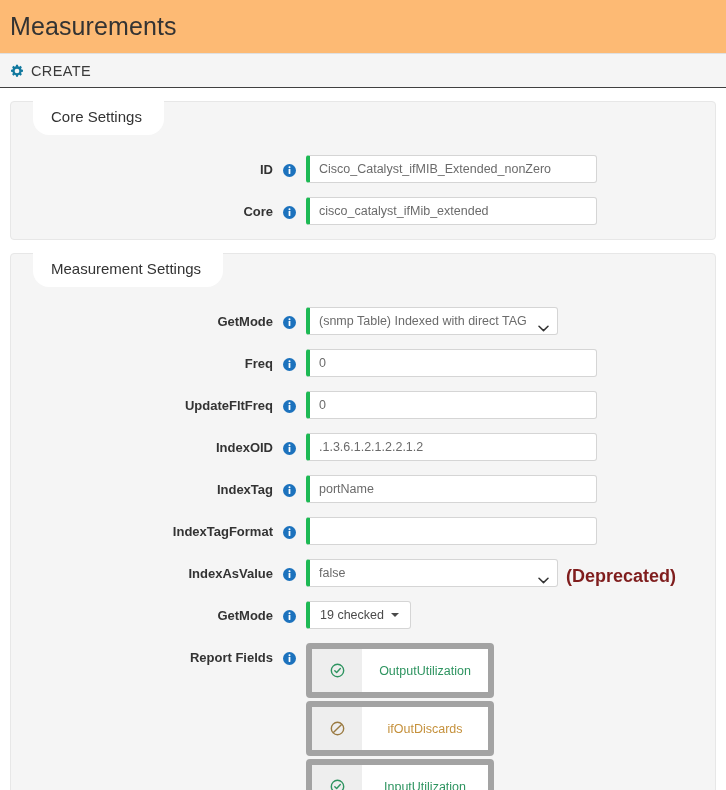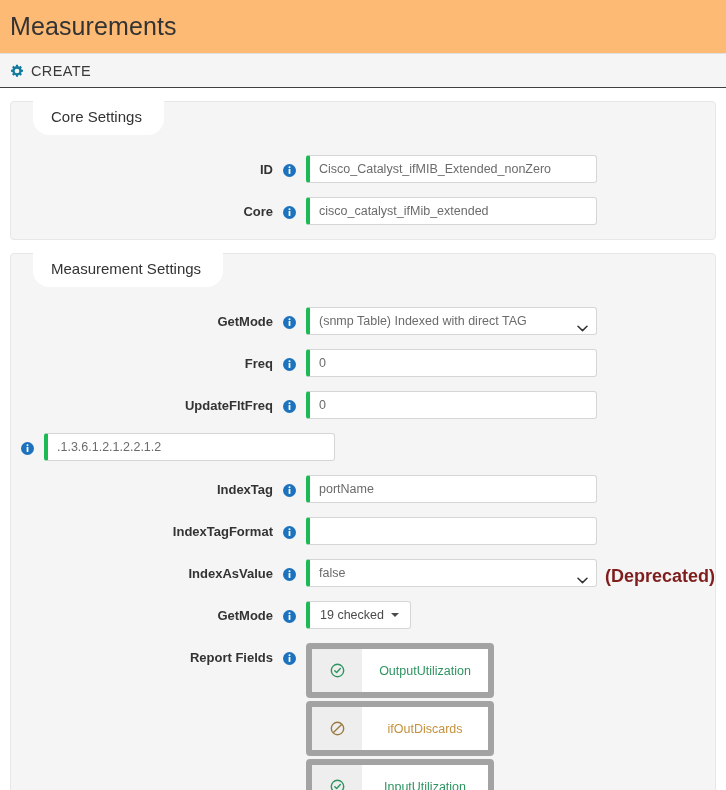--- a/index.html
+++ b/index.html
@@ -157,21 +157,21 @@
     background: #ffffff;
     font-family: "Liberation Sans", sans-serif;
     font-size: 12.5px;
     color: #6b6b6b;
     padding: 0 24px 0 9px;
     outline: none;
     -webkit-appearance: none;
     -moz-appearance: none;
     appearance: none;
   }
-  .select-wrap { position: relative; width: 291px; }
+  .select-wrap { position: relative; width: 252px; }
   .select-caret {
     position: absolute;
     right: 9px;
     top: 11px;
     pointer-events: none;
     width: 11px;
     height: 7px;
   }
   .suffix-note {
     font-size: 18px;
@@ -361,20 +361,21 @@
           </span>
         </div>
         <div class="control-col">
           <div class="field">
             <input class="field-input" type="text" value="0" style="">
           </div>
         </div>
       </div>
 
       <div class="form-row">
+        <div class="form-label">IndexOID</div>
         <div class="info-col">
           <span class="info-icon">
             <svg viewBox="0 0 16 16" width="13" height="13" aria-hidden="true">
               <circle cx="8" cy="8" r="8" fill="#1c72bd"></circle>
               <circle cx="8" cy="4.1" r="1.25" fill="#ffffff"></circle>
               <rect x="6.9" y="6.2" width="2.2" height="6" rx="0.5" fill="#ffffff"></rect>
             </svg>
           </span>
         </div>
         <div class="control-col">

